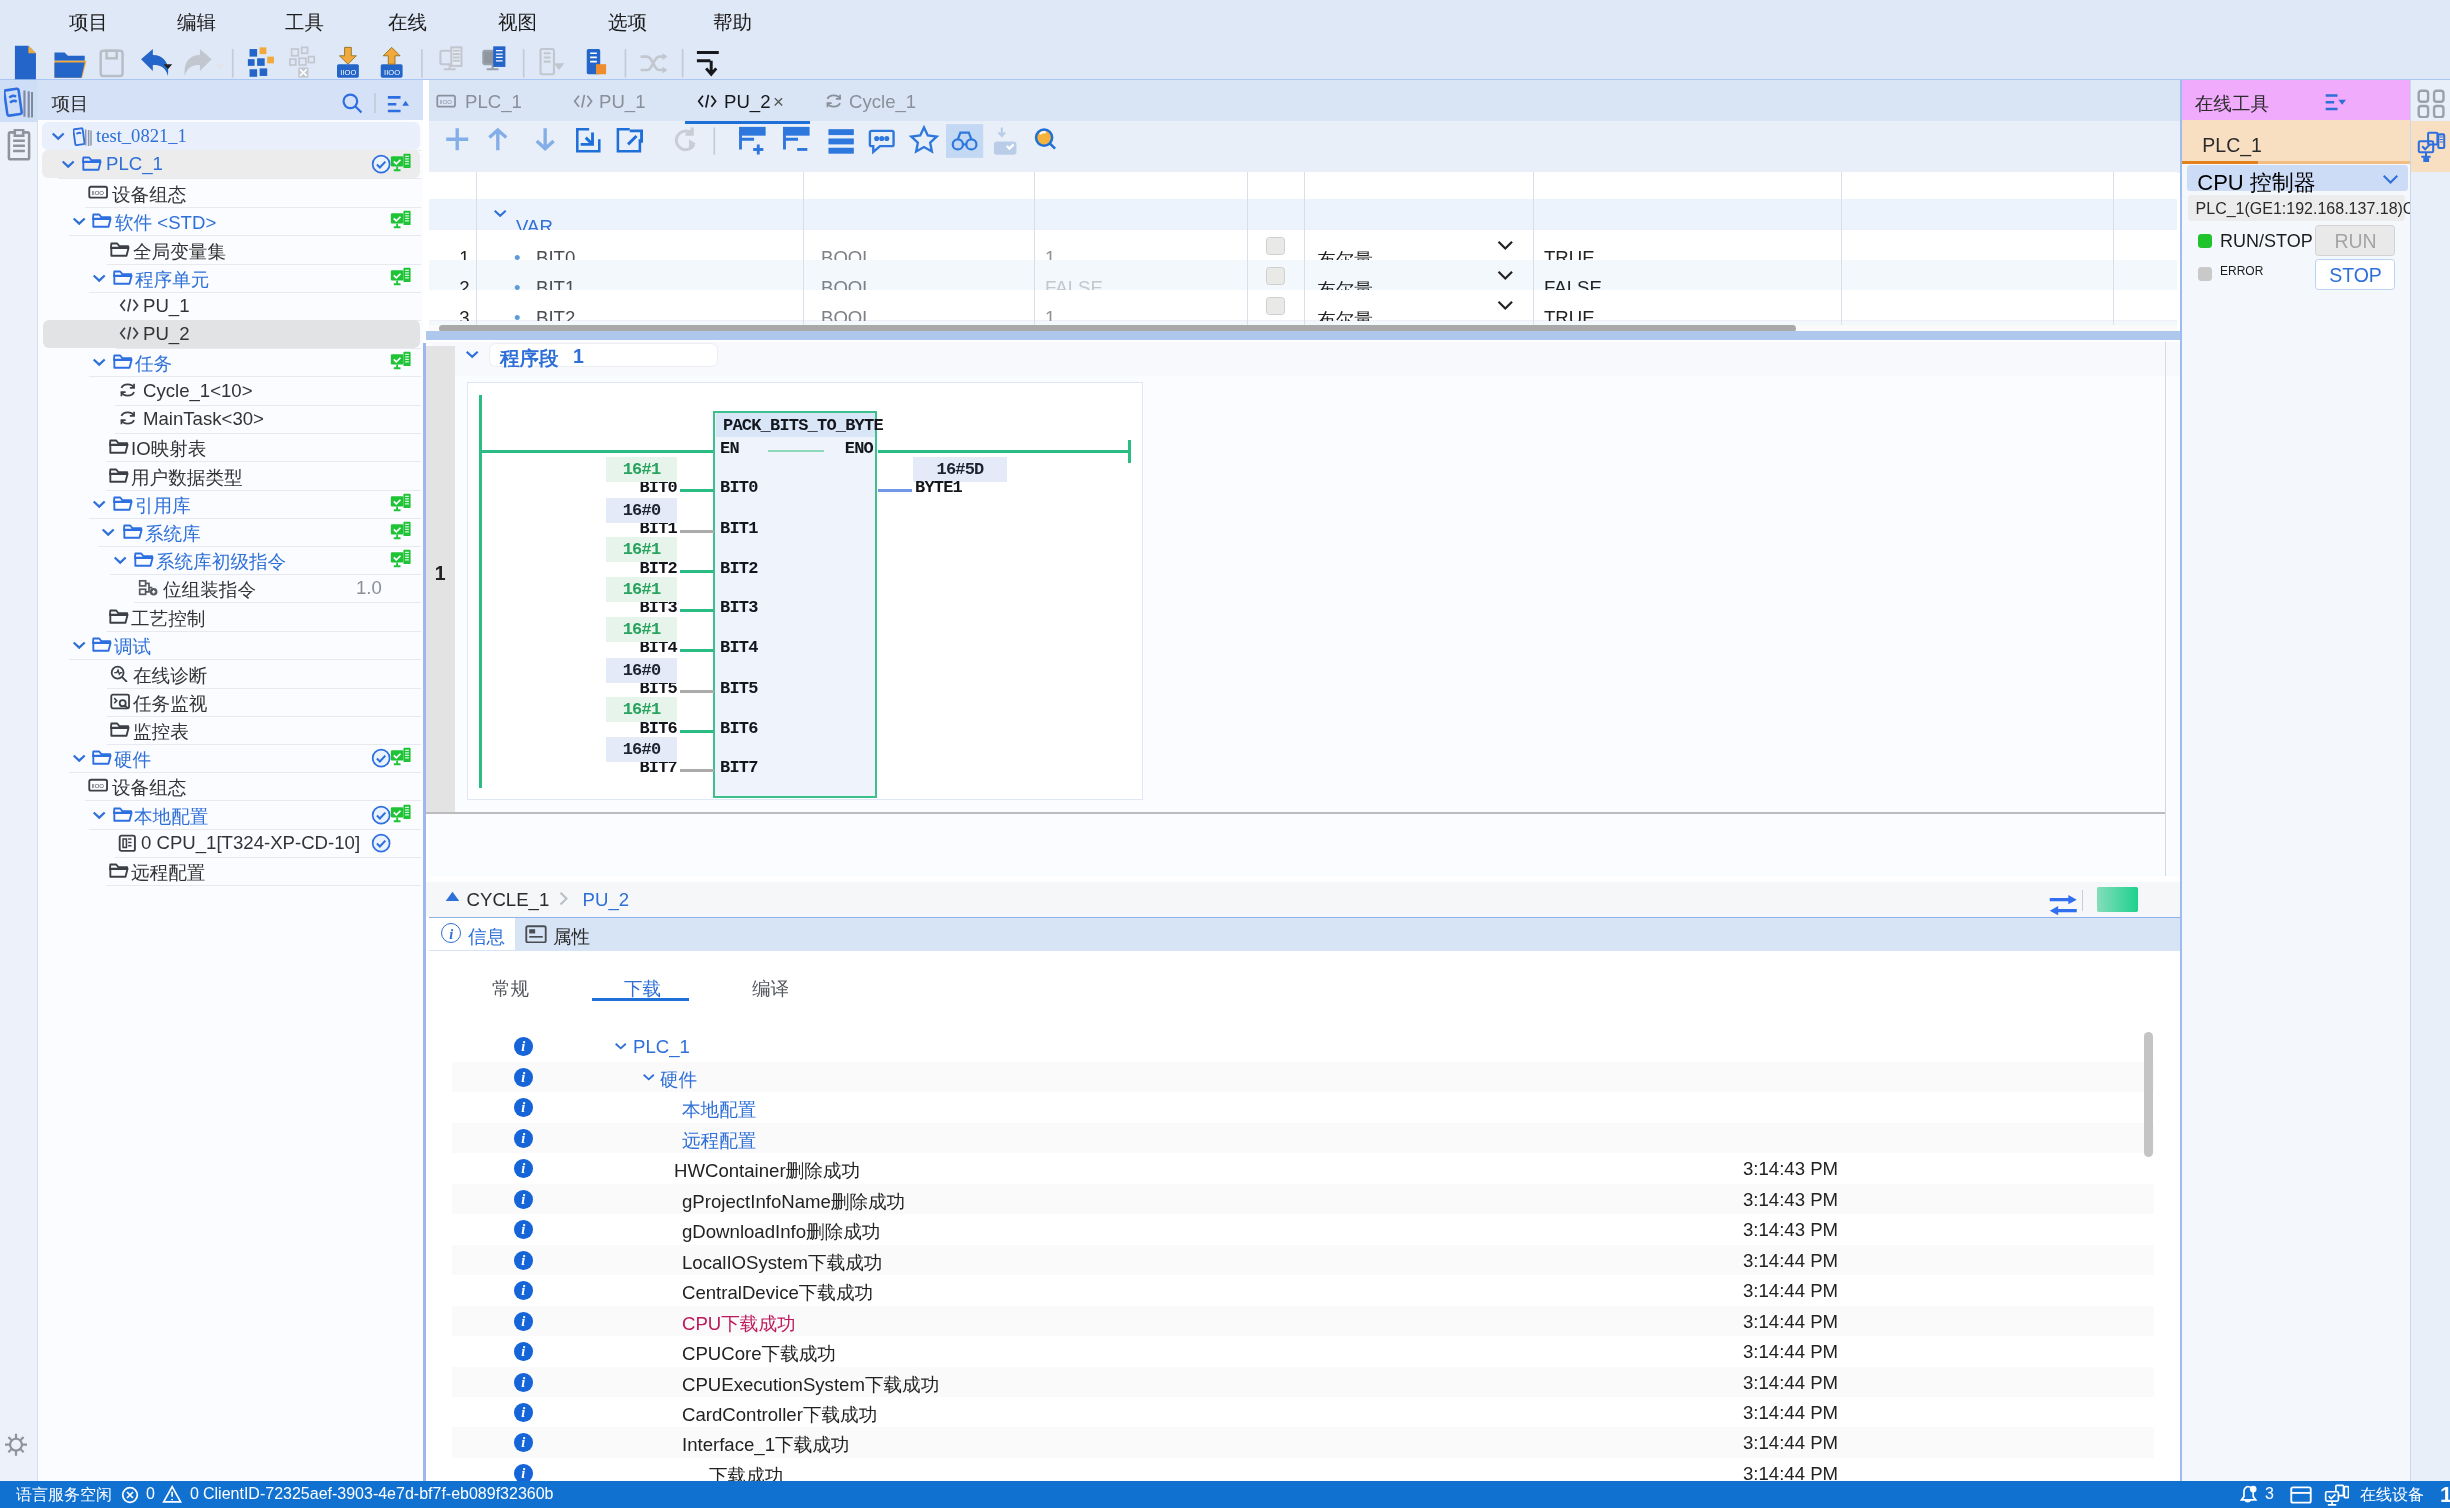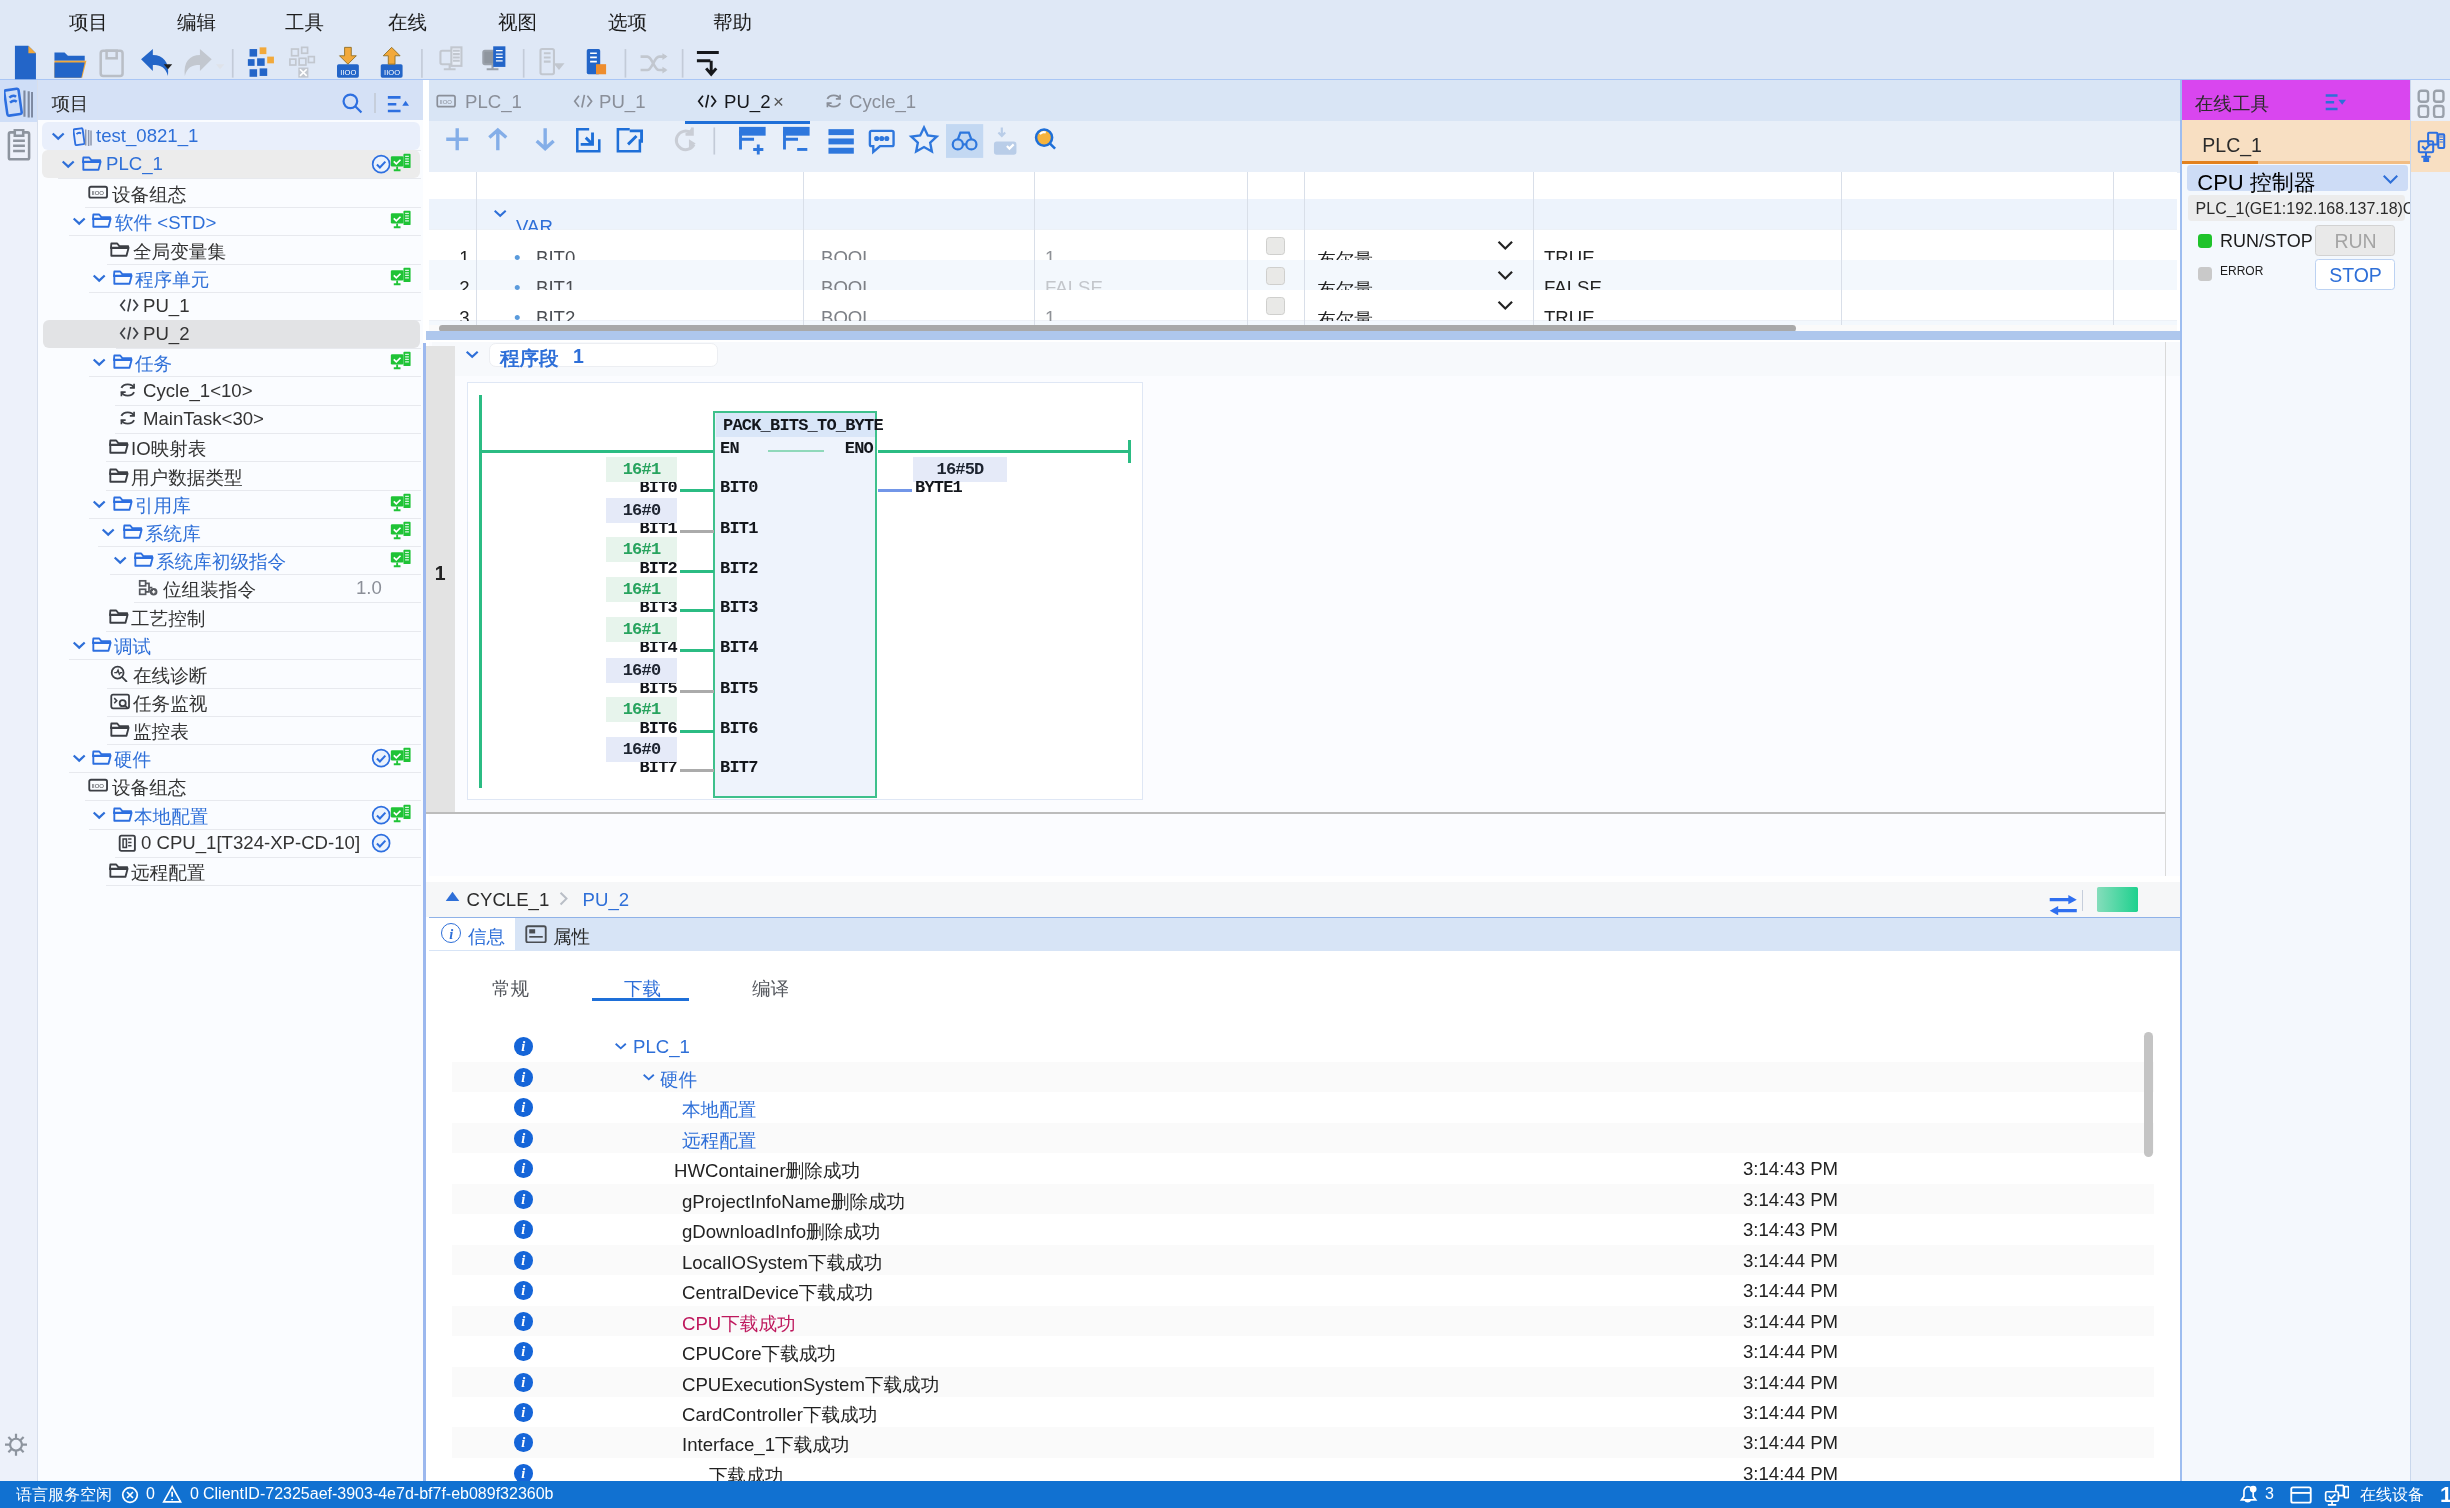--- a/index.html
+++ b/index.html
@@ -217,21 +217,21 @@
         <svg class="abs" style="left:12.7px;top:9.3px;" width="14.4" height="10.2" viewBox="0 0 17 12">
           <path d="M2 3 l6.5 6 6.5 -6" stroke="#2e6fd8" stroke-width="2.6" fill="none"></path>
         </svg>
         <svg class="abs" style="left:35px;top:5.1px;" width="18.6" height="20.3" viewBox="0 0 22 24">
           <g stroke="#2d6fe0" stroke-width="2.2" fill="none">
             <rect x="1.5" y="2" width="11" height="19" rx="1.5" transform="rotate(-8 7 11)"></rect>
             <path d="M4.5 8 c2 -1.4 4 -1.4 5.5 0" transform="rotate(-8 7 11)"></path>
           </g>
           <path d="M15 3 v19 M18.5 3.5 v19 M21.3 4 v18" stroke="#8c97ad" stroke-width="1.8" fill="none"></path>
         </svg>
-        <span class="lbl blue" style="left:58px;">test_0821_1</span>
+        <span class="lbl blue" style="left:58px;font-family:Liberation Serif, serif;">test_0821_1</span>
         <div class="tsep" style="left:9.3px;"></div>
       </div>
     <div class="trow" style="top:70px;">
         <div class="abs" style="left:4.2px;top:0px;width:378px;height:28px;background:#ececec;border-radius:6px;"></div>
         <svg class="abs" style="left:23px;top:9.3px;" width="14.4" height="10.2" viewBox="0 0 17 12">
           <path d="M2 3 l6.5 6 6.5 -6" stroke="#2e6fd8" stroke-width="2.6" fill="none"></path>
         </svg>
         <svg class="abs" style="left:44px;top:5.1px;" width="19.5" height="16" viewBox="0 0 23 19">
           <path d="M1.5 3 h7 l2.5 3 h10.5 v2.5 h-20.5 z M1.5 8 h20.5 l-2.5 9.5 h-18 z" fill="none" stroke="#2d6fe0" stroke-width="2.2" stroke-linejoin="round"></path>
         </svg>
@@ -867,21 +867,21 @@
       <div class="irow" style="top:507px;background:#fff;">
           <span class="info-i">i</span>
           <span class="itxt" style="left:257px;color:#222;">下载成功</span>
           <span class="itime">3:14:44 PM</span>
         </div>
       <div class="abs" style="left:1715px;top:81px;width:9.3px;height:125px;background:#c4c4c4;border-radius:5.1px;"></div>
       </div>
   </div>
   <div id="rdivider" class="abs"></div>
   <div id="rpanel" class="abs">
-    <div class="abs" style="left:0;top:0;width:229px;height:40px;background:#d946ef;">
+    <div class="abs" style="left:0;top:0;width:229px;height:40px;background:#f0abfc;">
       <span class="abs" style="left:12.7px;top:11px;font-size:18.6px;color:#2b2b2b;">在线工具</span>
       <svg class="abs" style="left:142px;top:12.7px;" width="22" height="18.6" viewBox="0 0 26 22">
           <g stroke="#2e6fd8" stroke-width="3" fill="none">
             <path d="M2 3 h14 M2 11 h10 M2 19 h14"></path>
           </g>
           <path d="M17 8 l9 0 -4.5 6 z" fill="#2e6fd8"></path>
         </svg>
     </div>
     <div class="abs" style="left:0;top:40px;width:229px;height:41px;background:#f8dfc2;">
       <span class="abs" style="left:20.3px;top:13.5px;font-size:19.5px;color:#2b2b2b;">PLC_1</span>

